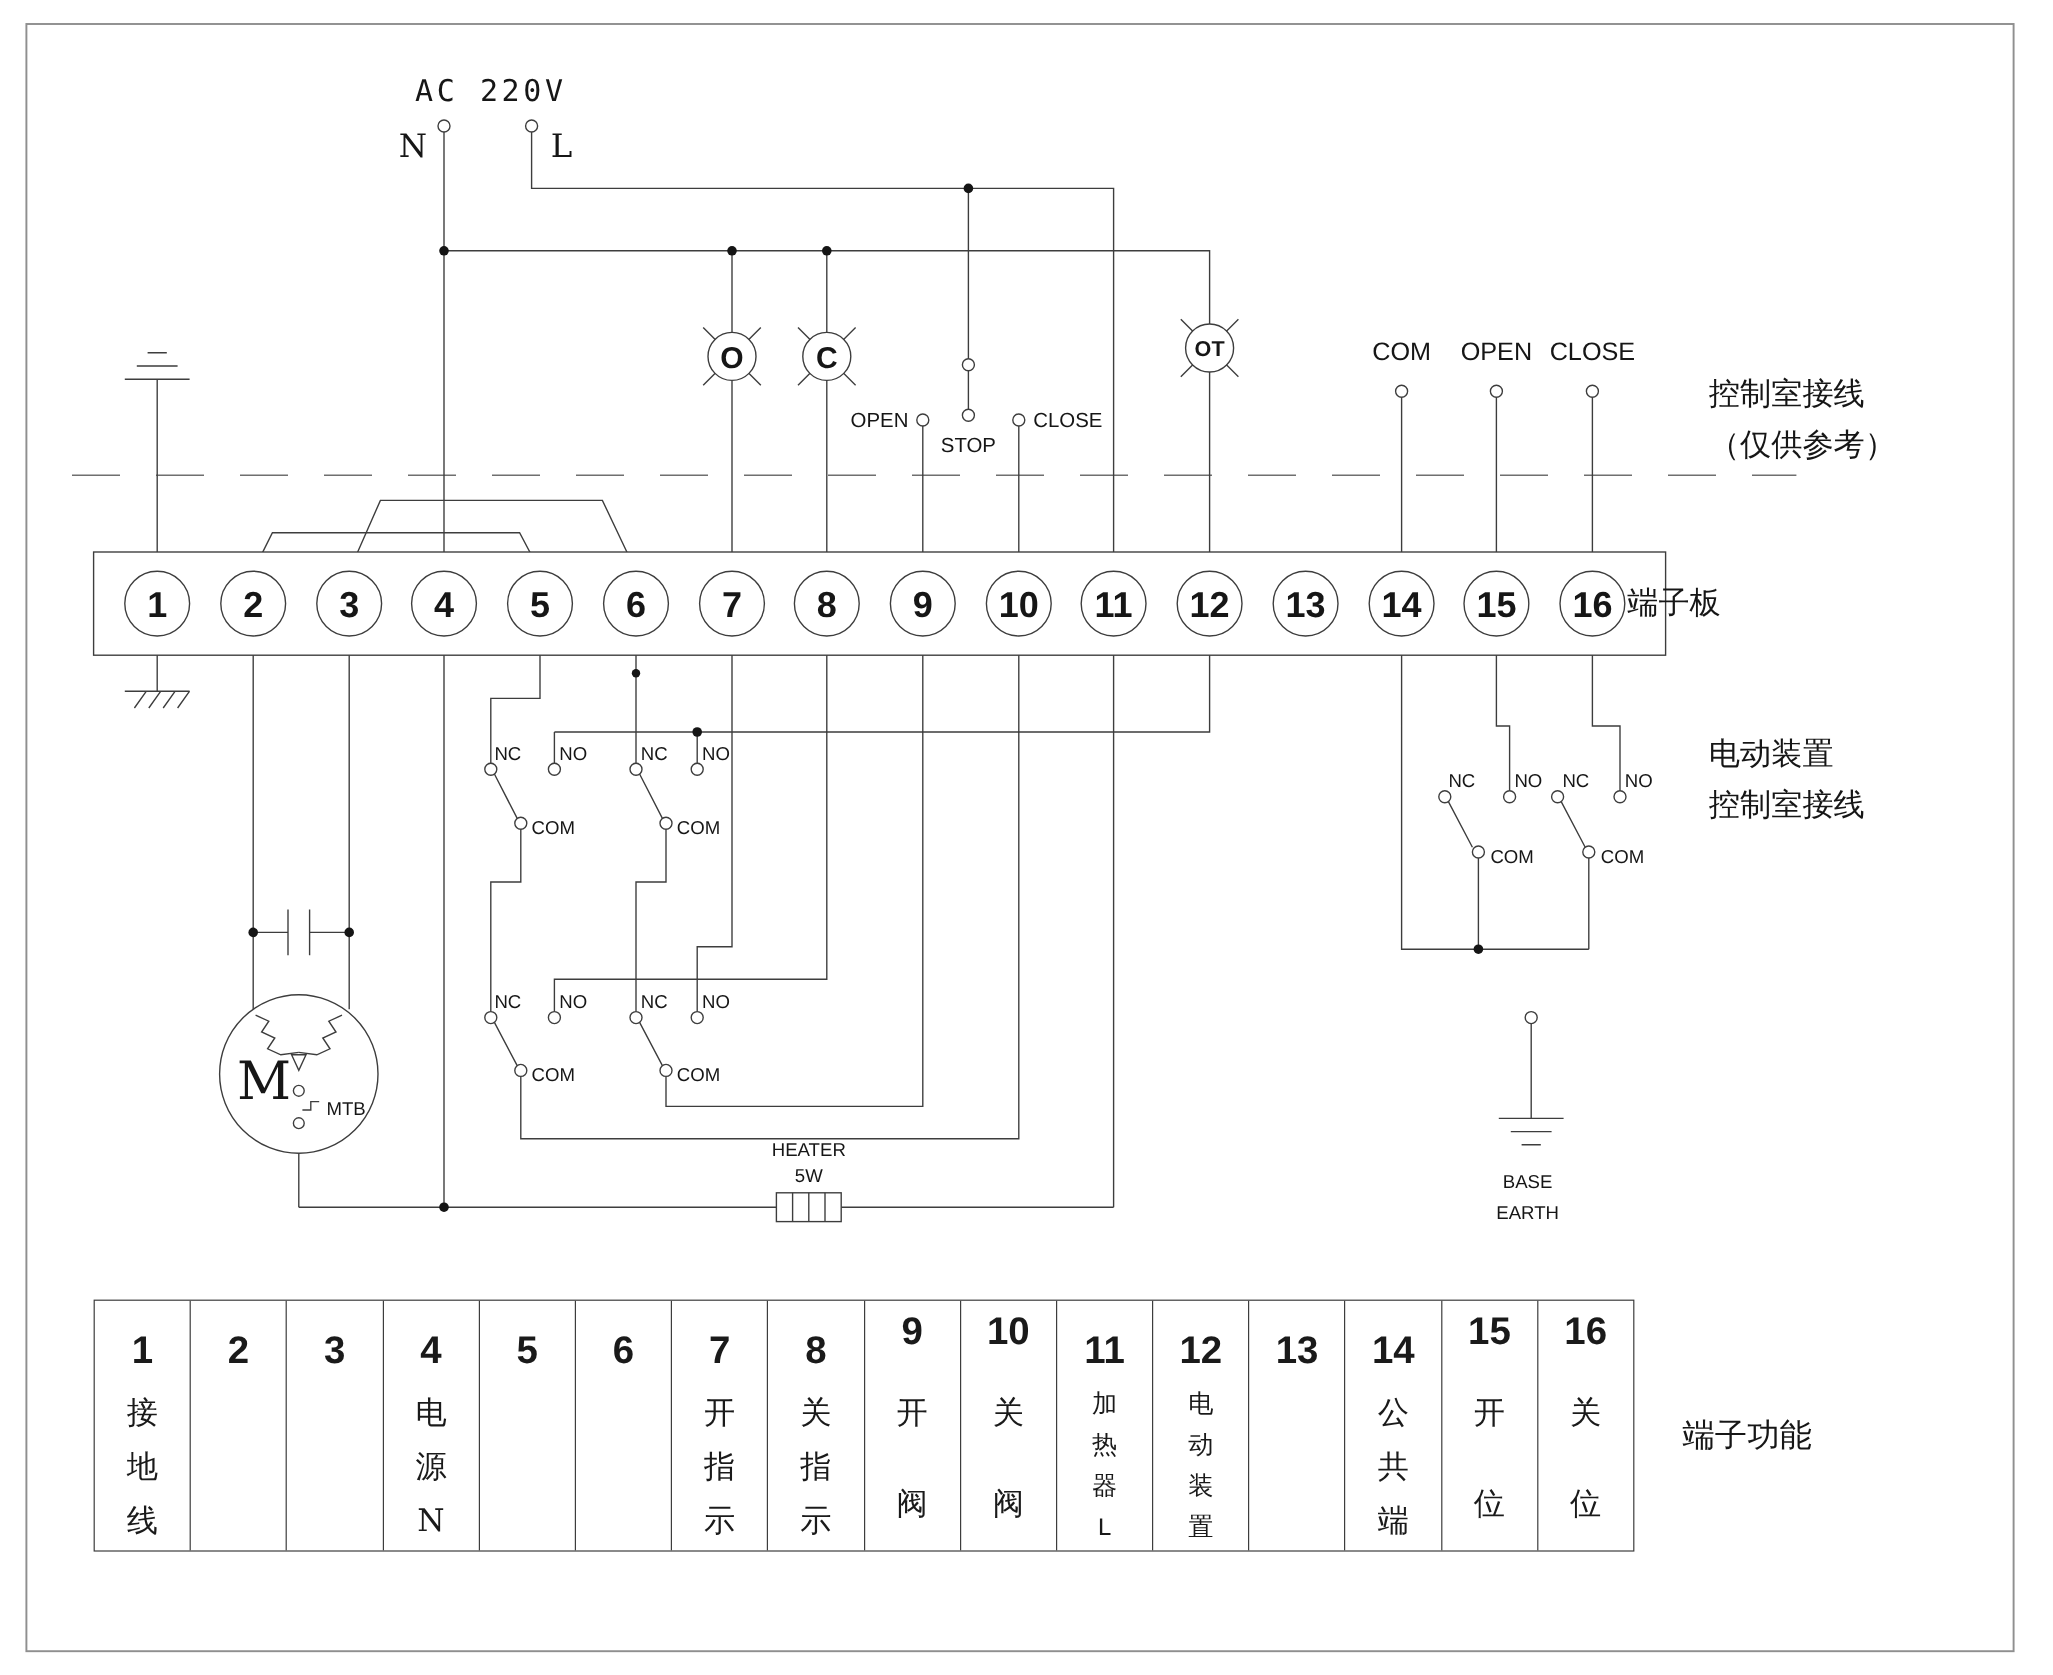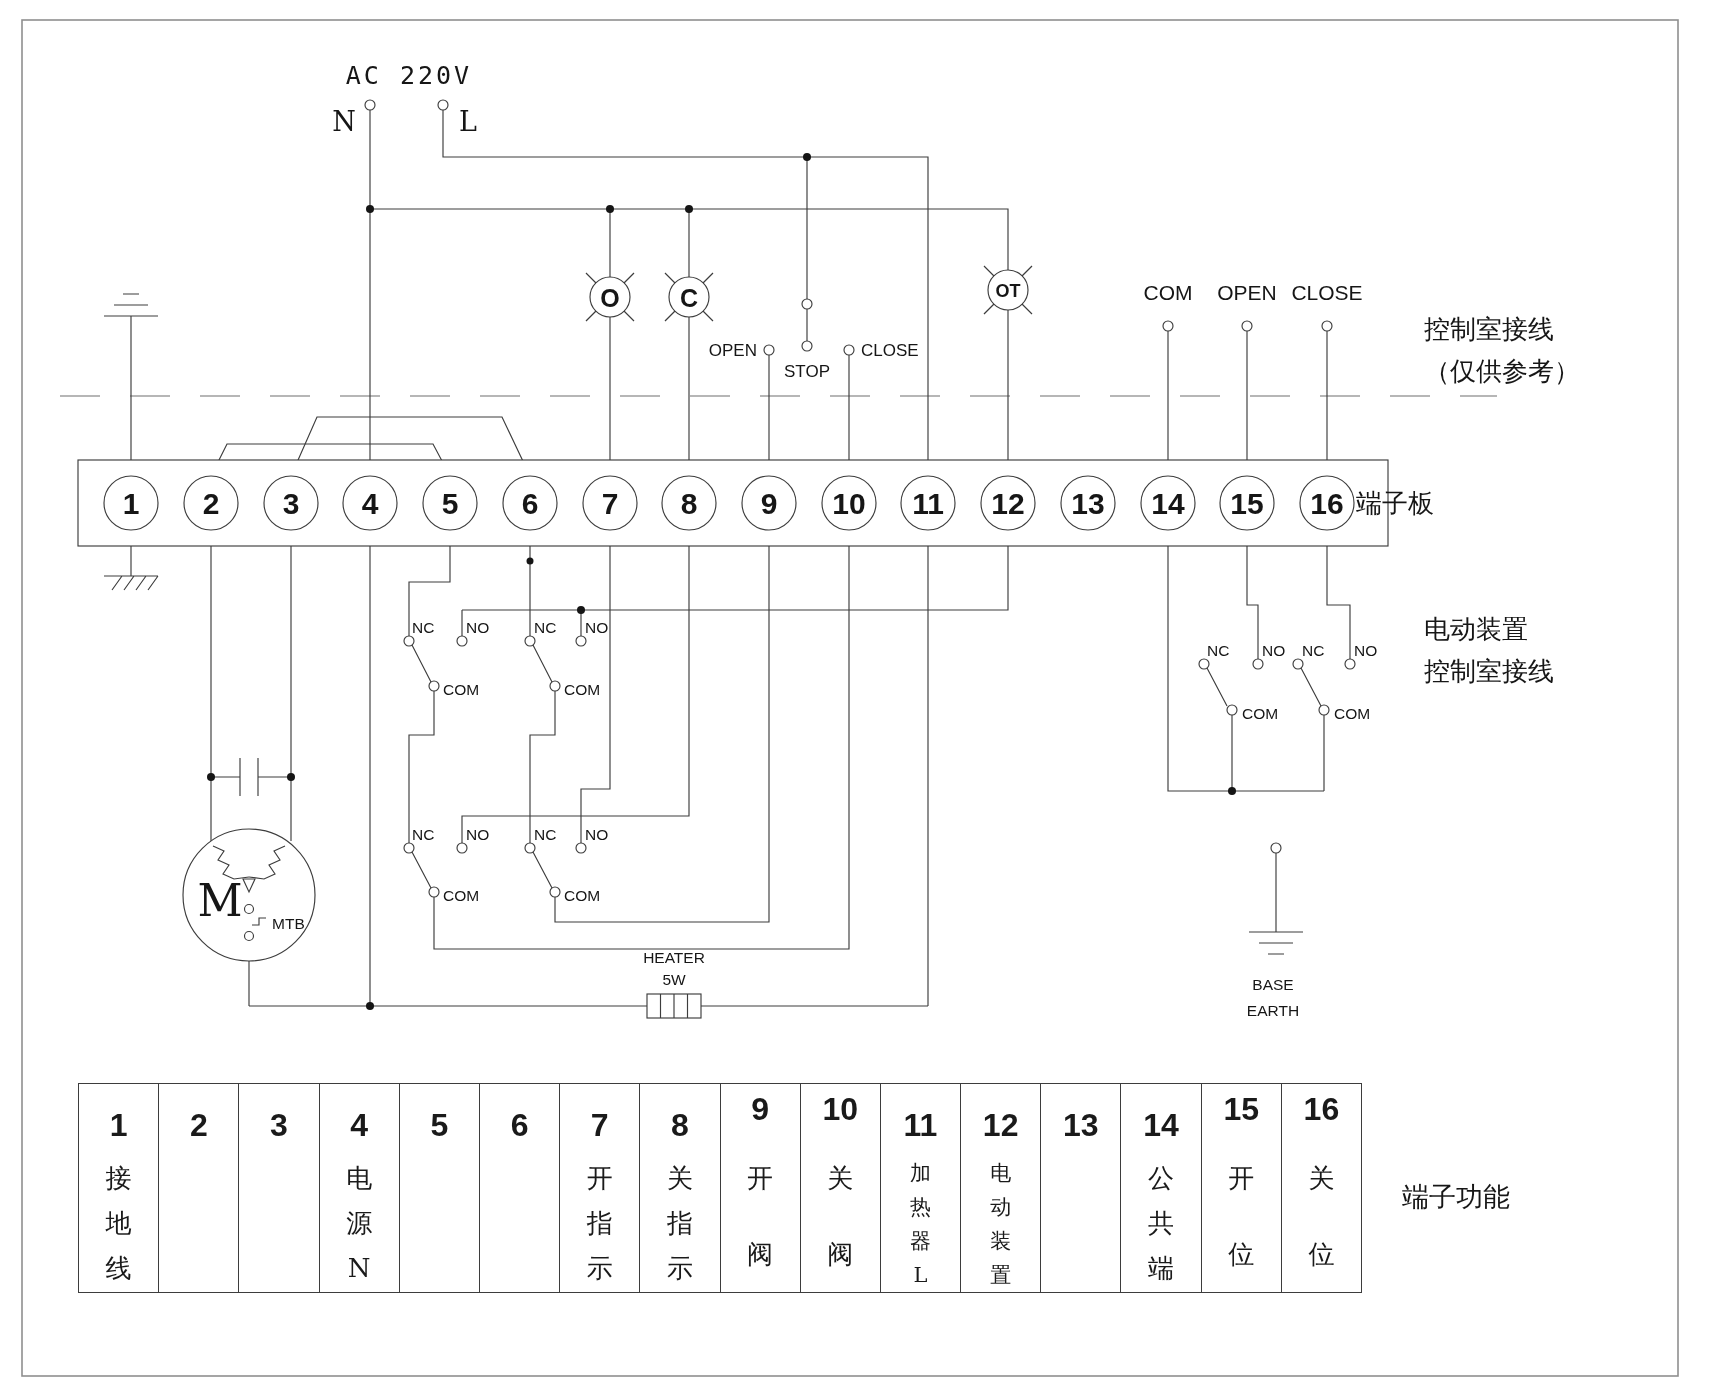--- a/index.html
+++ b/index.html
@@ -28,21 +28,21 @@
   #ftable{position:absolute;left:78px;top:1083px;width:1284px;height:210px;
           border:1.6px solid #3d3d3d;box-sizing:border-box;display:flex;}
   .tcell{flex:1;border-right:1px solid #3d3d3d;display:flex;flex-direction:column;
          align-items:center;overflow:hidden;}
   .tcell:last-child{border-right:none;}
   .thead{height:60px;display:flex;align-items:flex-end;justify-content:center;
          font:700 32px "Liberation Sans",sans-serif;}
   .tfn{margin-top:12px;width:30px;text-align:center;word-break:break-all;
        font-family:"DejaVu Serif",serif;font-size:26px;line-height:45px;}
   .tfn.sp2{line-height:76px;}
-  .tfn.t4{font-size:21px;line-height:34px;width:24px;}
+  .tfn.t4{font-size:21px;line-height:34px;width:24px;font-family:Liberation Mono, monospace;}
 </style>
 </head>
 <body>
 
 <div id="stage">
 
 <svg width="1711" height="1396" viewBox="0 0 1711 1396">
   <defs>
     <g id="rays">
       <line x1="14" y1="-14" x2="24" y2="-24"></line>

